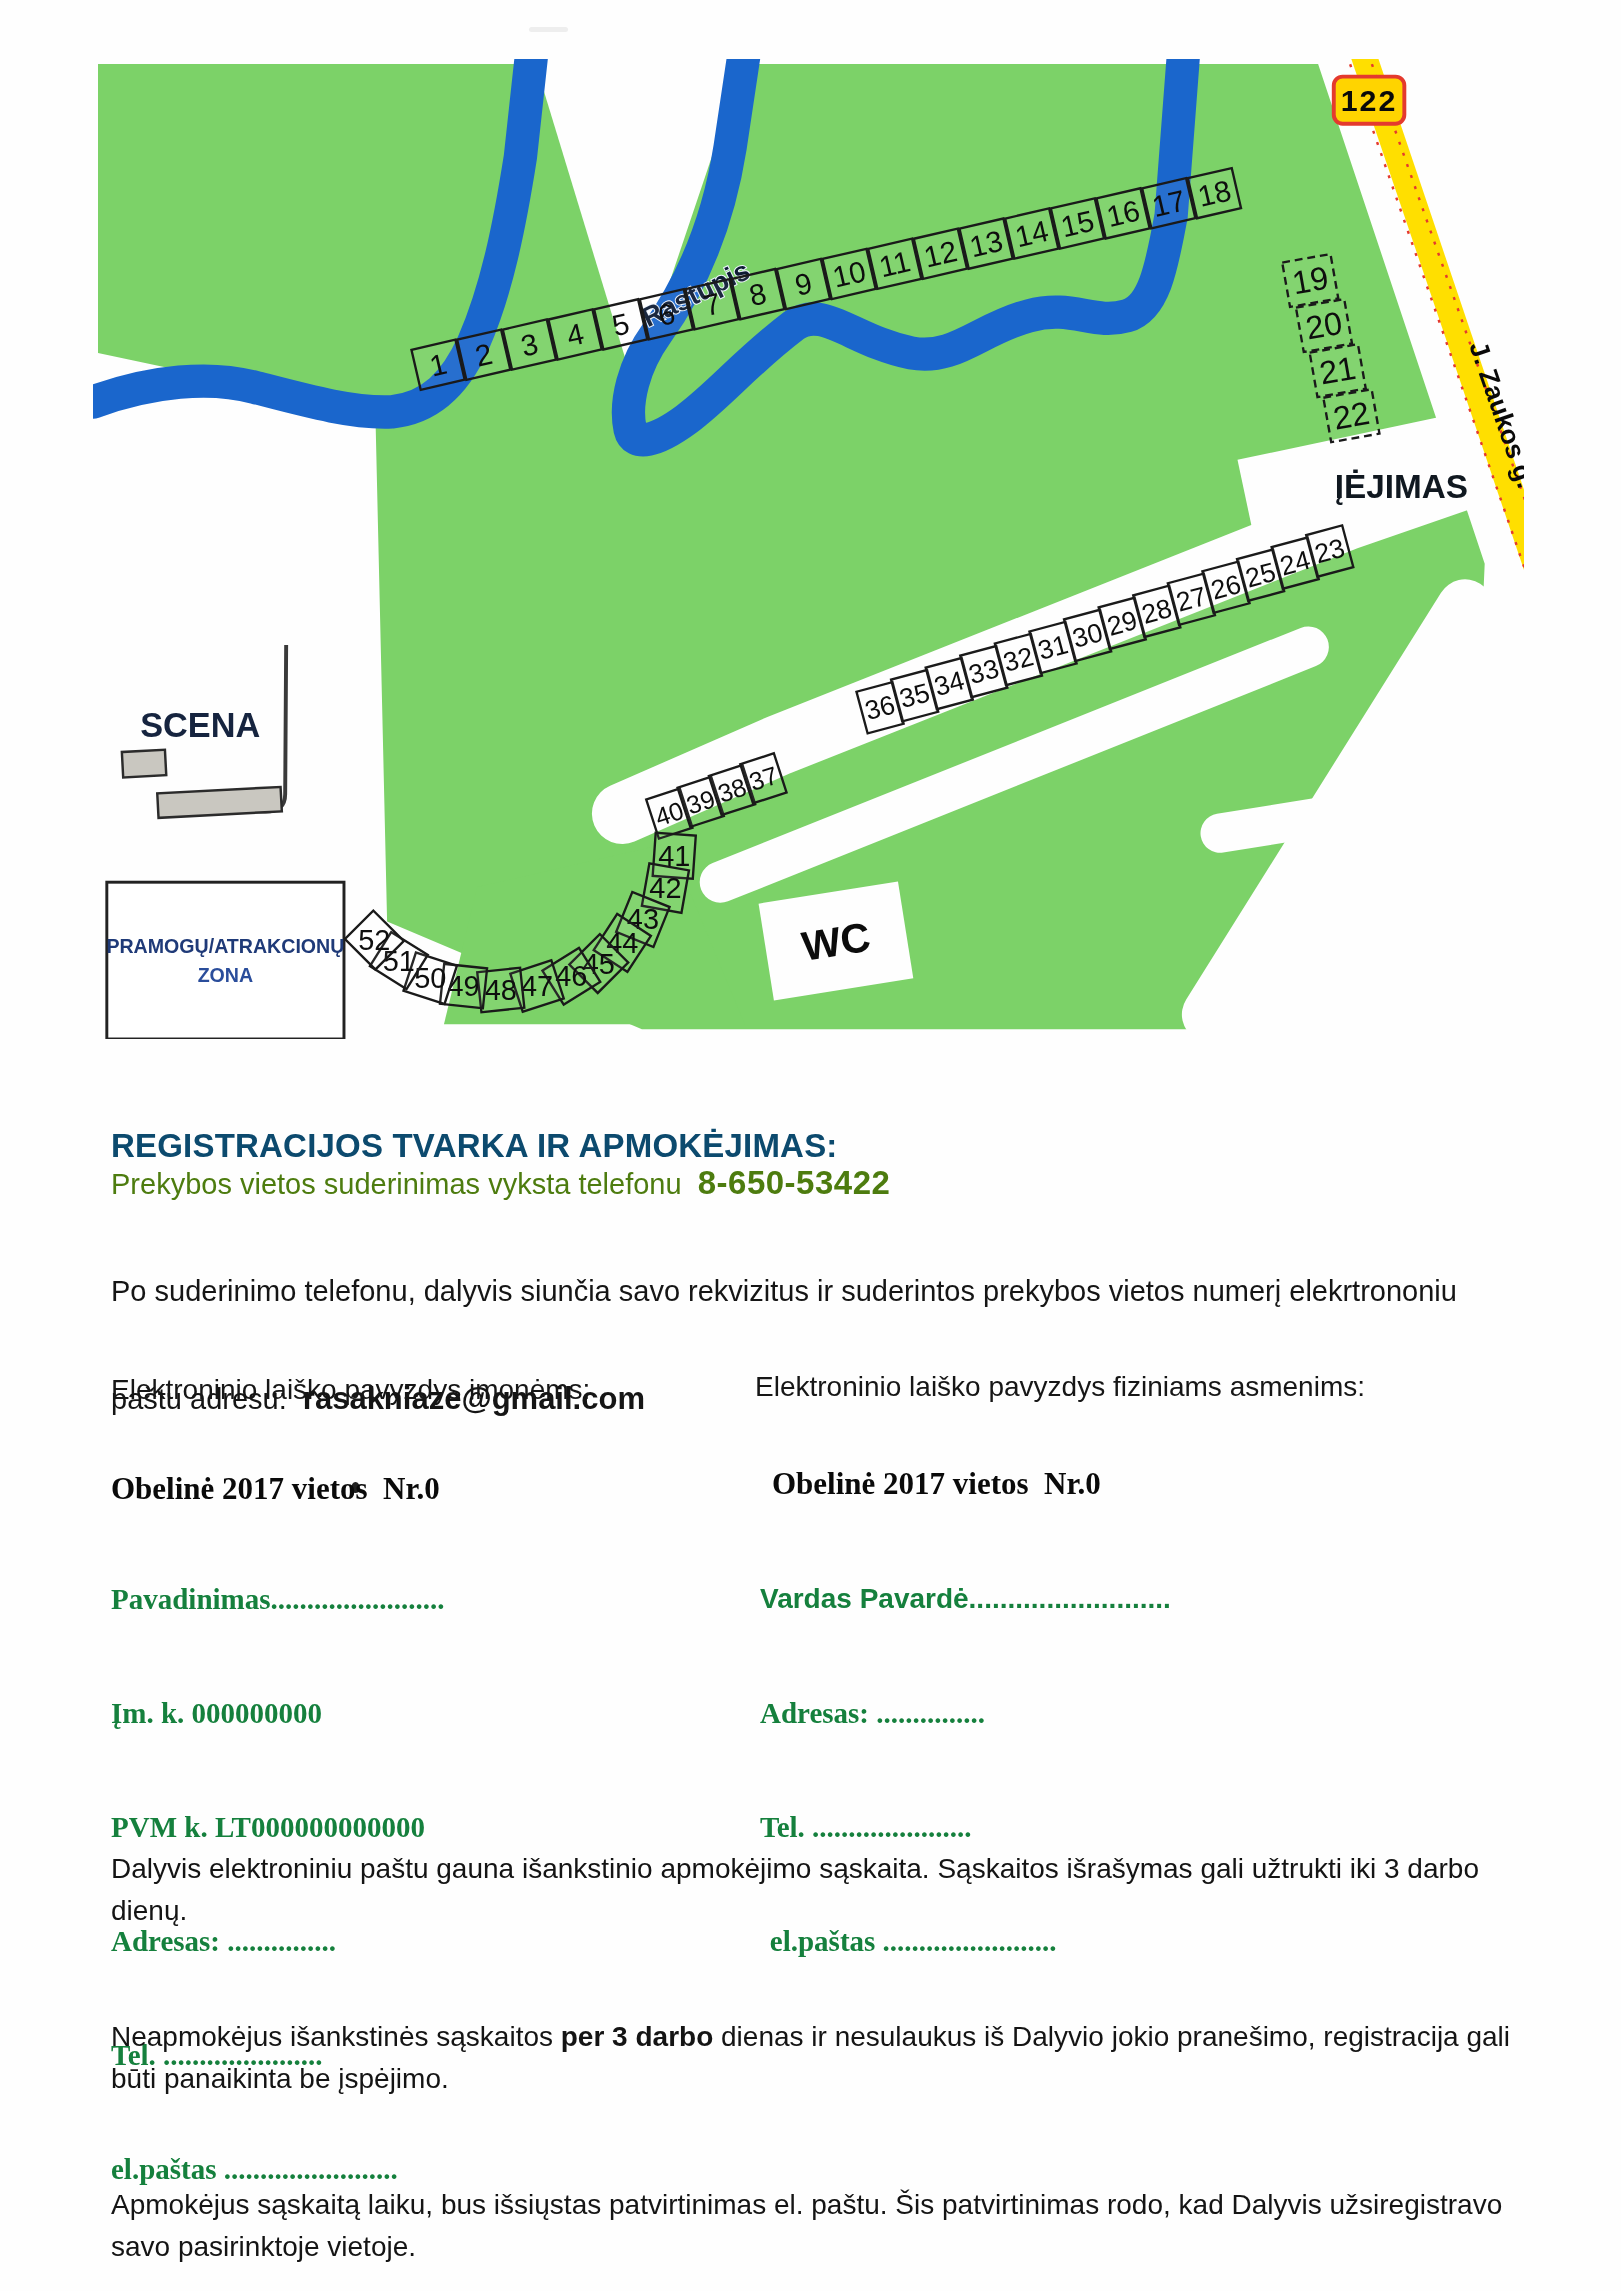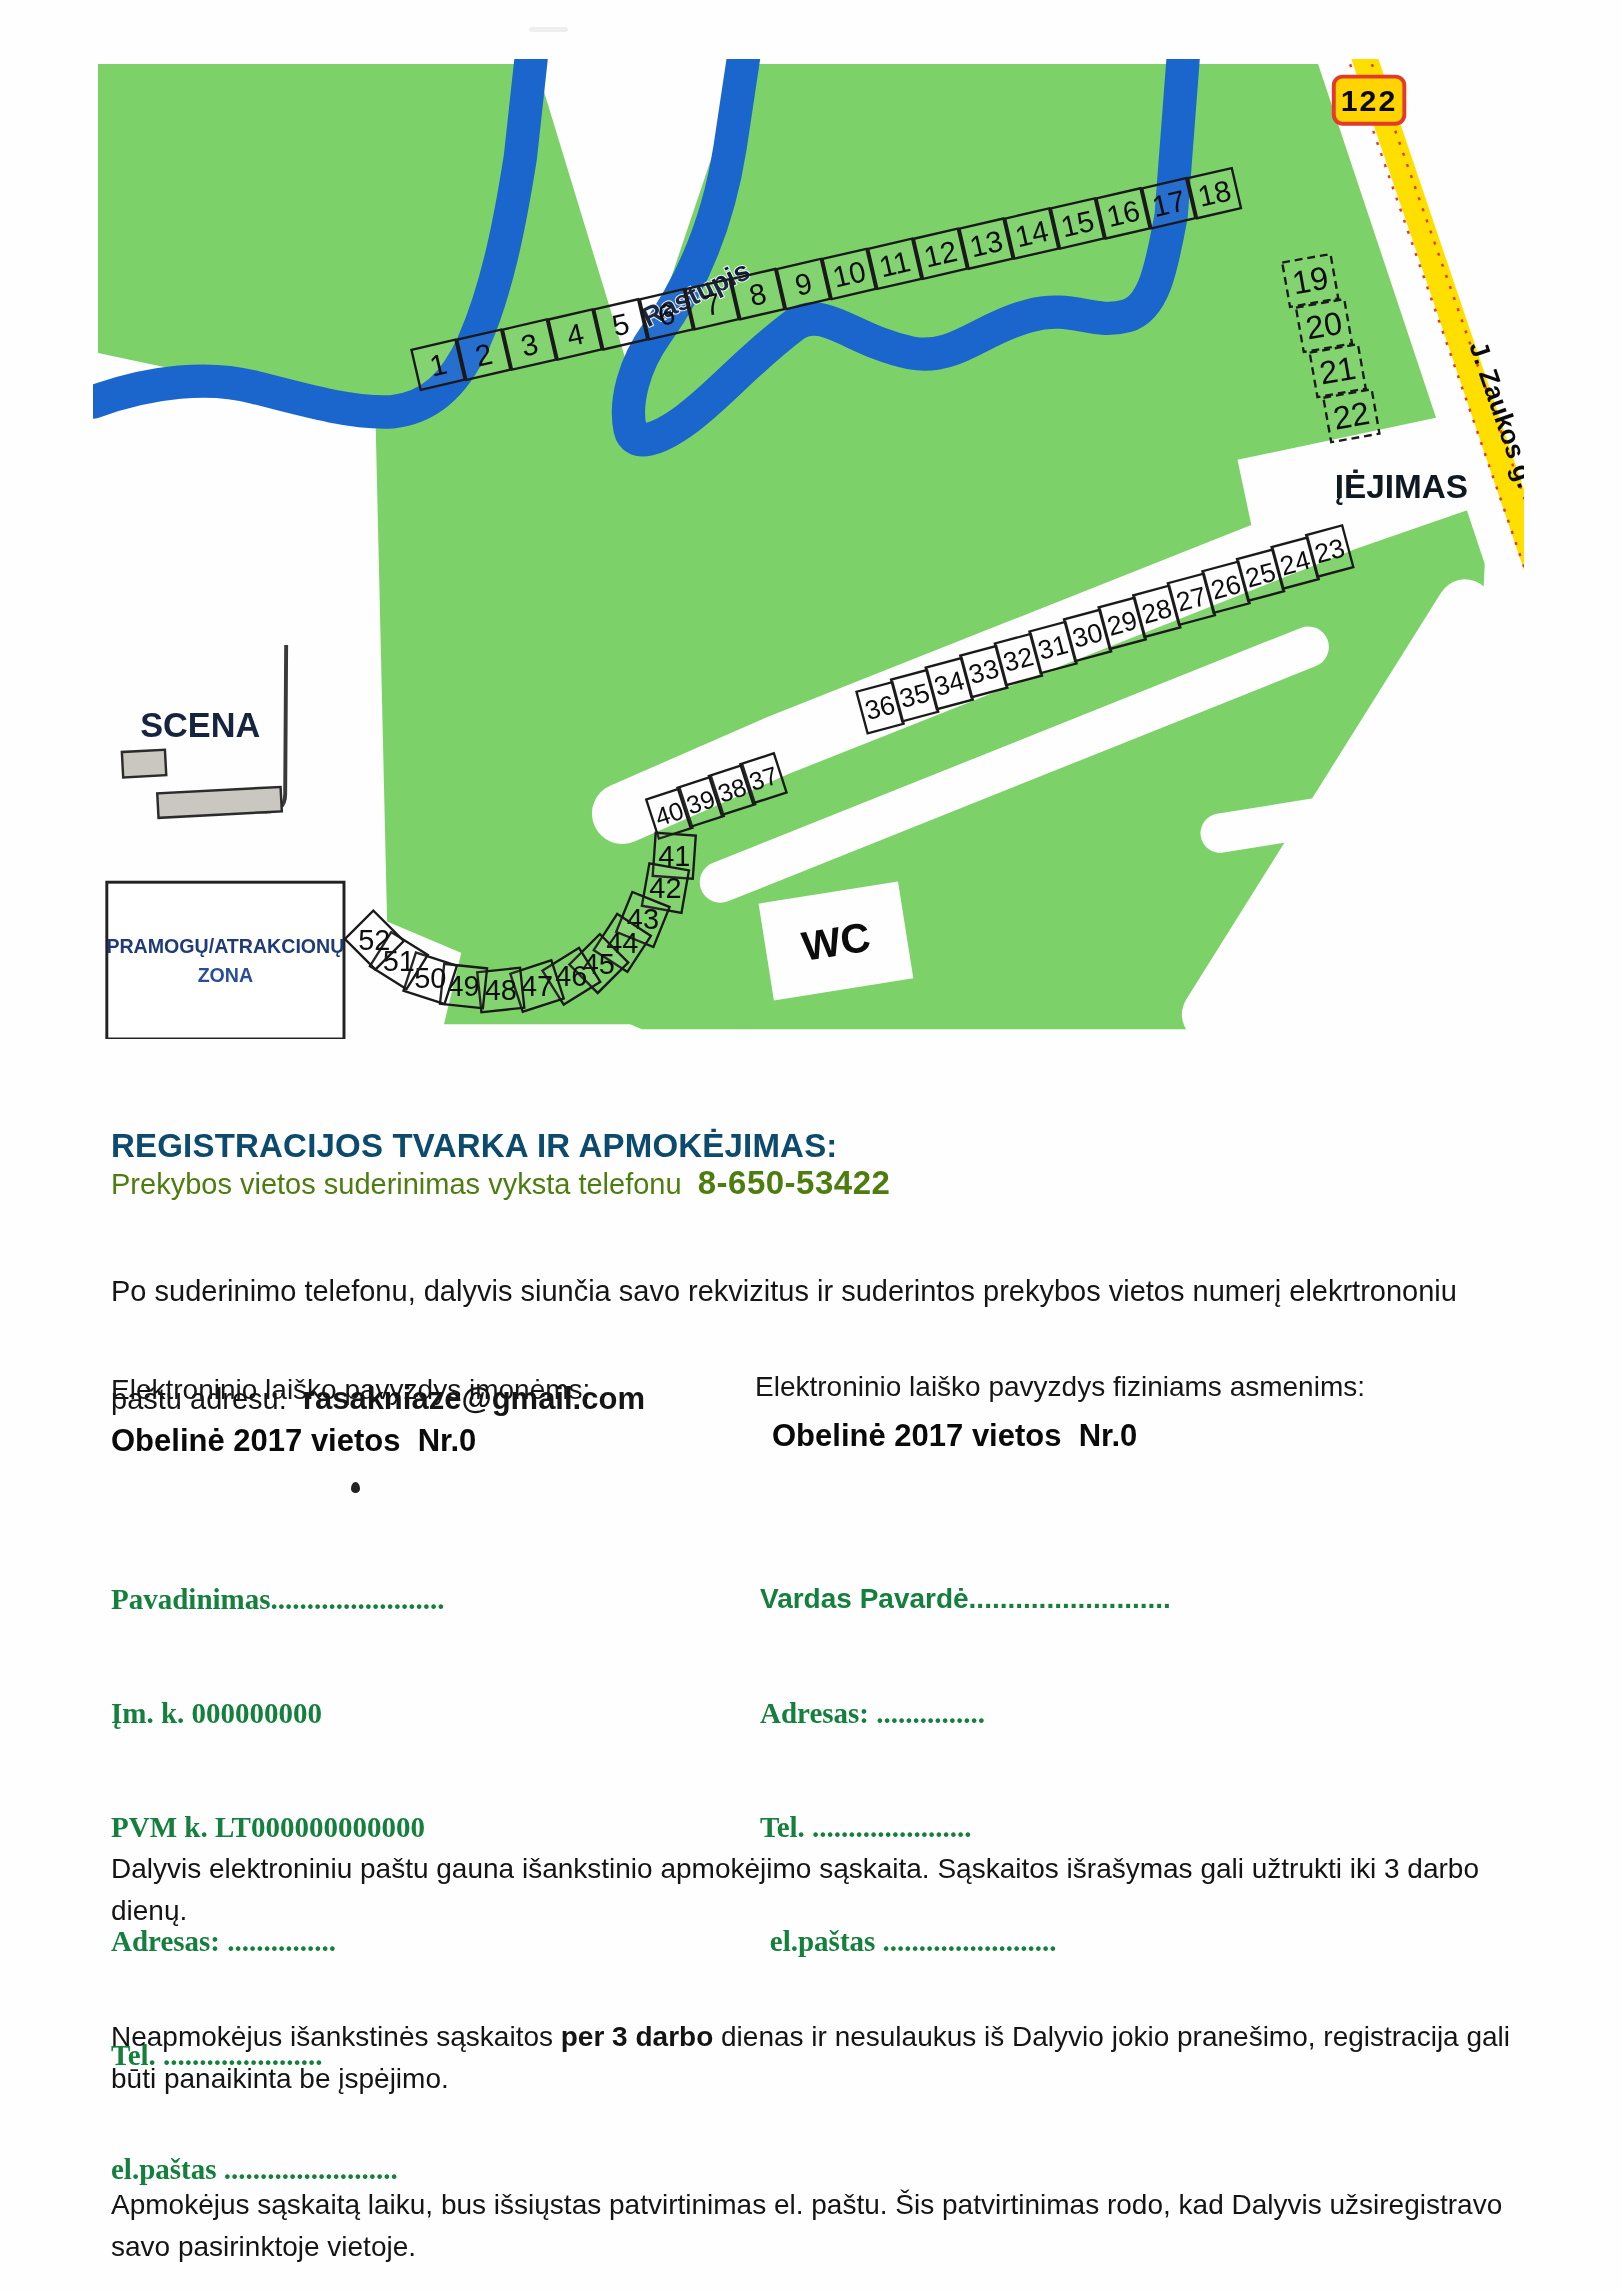--- a/index.html
+++ b/index.html
@@ -12,21 +12,21 @@
   #map svg{display:block;}
   .txt{position:absolute;white-space:pre-wrap;}
   .heading{left:111px;top:1127px;font-size:33px;font-weight:bold;letter-spacing:0.2px;color:#0c4a6e;}
   .phone-line{left:111px;top:1164px;font-size:29px;color:#4d7c0f;}
   .phone-line b{font-size:33px;letter-spacing:0.5px;}
   .email-para{left:111px;top:1264px;font-size:29px;line-height:54px;width:1431px;color:#151515;}
   .email-para b{font-size:31px;}
   .col-hdr{font-size:28px;color:#161616;}
   .hdr-company{left:111px;top:1374px;}
   .hdr-person{left:755px;top:1371px;}
-  .subject{font-family:Liberation Sans, sans-serif;font-weight:bold;font-size:31px;color:#0a0a0a;}
+  .subject{font-family:Liberation Serif, serif;font-weight:bold;font-size:31px;color:#0a0a0a;margin-top:48px;}
   .subj-company{left:111px;top:1423px;}
   .subj-person{left:772px;top:1418px;}
   .fields{font-family:"Liberation Serif",serif;font-weight:bold;font-size:29px;line-height:38px;color:#15803d;}
   .fields-company{left:111px;top:1504px;}
   .fields-person{left:760px;top:1504px;}
   .fields .indent{padding-left:9.8px;}
   .vp-title{font-family:"Liberation Sans",sans-serif;font-weight:bold;font-size:28px;}
   .terms{left:111px;top:1764px;width:1431px;font-size:28px;line-height:42px;color:#141414;}
   .terms p{margin:0;}
   .dot-artifact{position:absolute;left:351px;top:1482px;width:8.8px;height:10.8px;background:#222;border-radius:50% 50% 50% 50%/60% 60% 40% 40%;}

